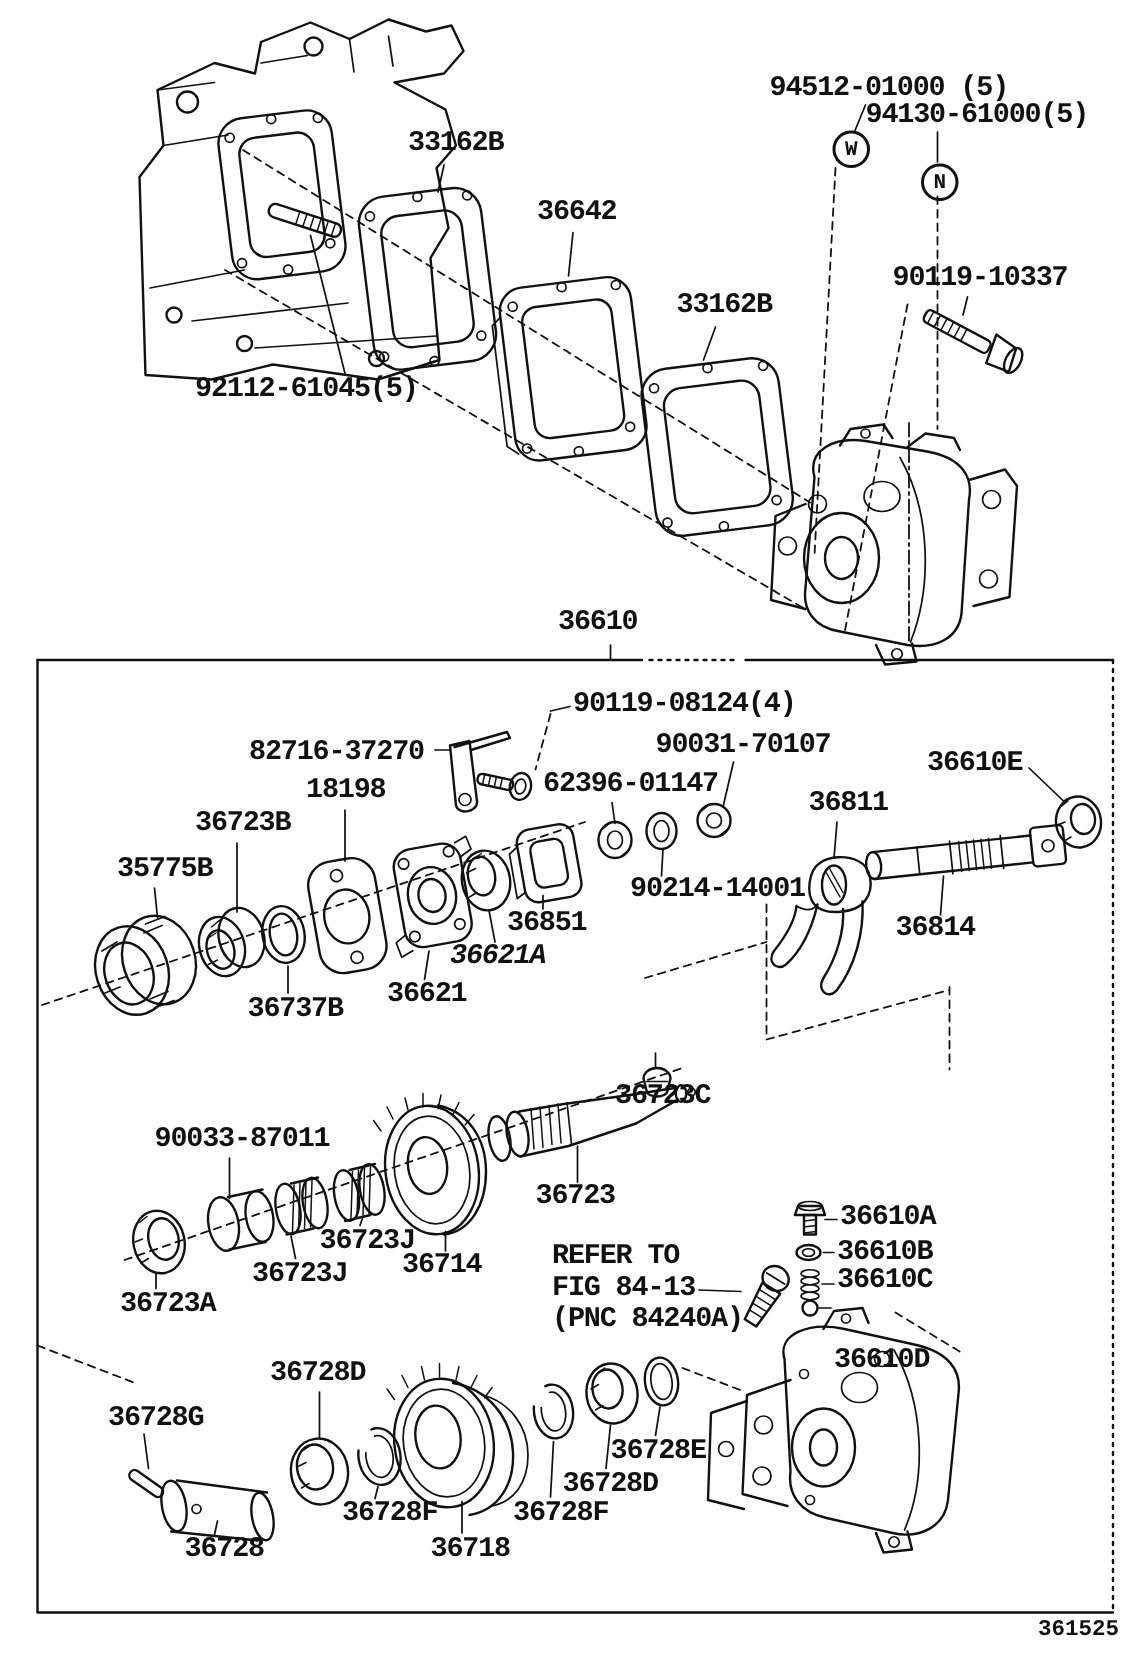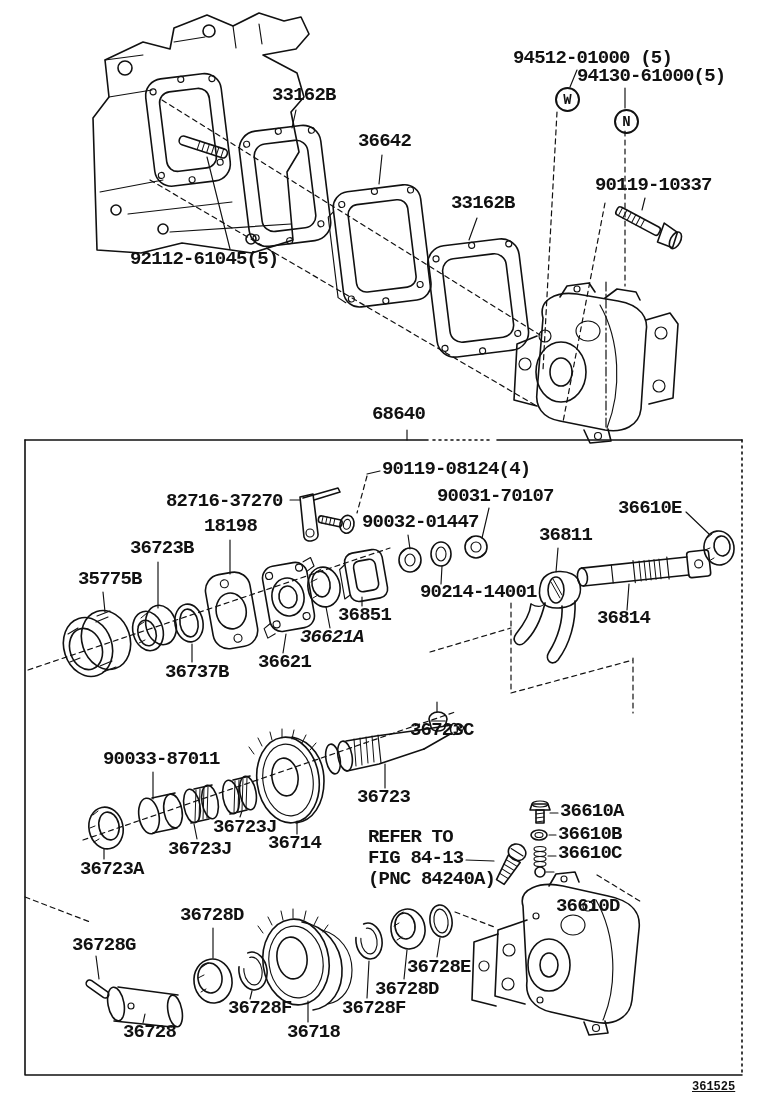--- a/index.html
+++ b/index.html
@@ -8,21 +8,21 @@
   #art{position:absolute;left:0;top:0;}
   #art *{stroke:#111;fill:none;stroke-width:1.6;stroke-linecap:round;stroke-linejoin:round;}
   #art .thin{stroke-width:1.15;}
   #art .hatch{stroke-width:1;}
   #art .dash{stroke-width:1.2;stroke-dasharray:5 4;}
   #art .dashdot{stroke-width:1.2;stroke-dasharray:9 3 2 3;}
   #art .dot{stroke-width:1.6;stroke-dasharray:2 4;}
   #labels{position:absolute;left:0;top:0;width:100%;height:100%;}
   .plabel{position:absolute;white-space:nowrap;font-weight:bold;font-size:19px;
           line-height:20px;letter-spacing:-0.8px;color:#111;}
-  .plabel.small{font-size:12px;line-height:16px;letter-spacing:0;text-decoration:underline;}
+  .plabel.small{font-size:15px;line-height:16px;letter-spacing:0;}
   .circled{position:absolute;width:21px;height:21px;border:2px solid #111;border-radius:50%;
            font-weight:bold;font-size:14px;color:#111;display:flex;align-items:center;
            justify-content:center;}
 </style>
 </head>
 <body>
 
 <div id="page">
 
 <svg id="art" width="760" height="1112" viewBox="0 0 760 1112">
@@ -396,26 +396,26 @@
 </svg>
 
 <div id="labels">
       <div class="plabel" style="left: 513px; top: 48px;">94512-01000 (5)</div>
       <div class="plabel" style="left: 577px; top: 66px;">94130-61000(5)</div>
       <div class="plabel" style="left: 272px; top: 85px;">33162B</div>
       <div class="plabel" style="left: 358px; top: 131px;">36642</div>
       <div class="plabel" style="left: 451px; top: 193px;">33162B</div>
       <div class="plabel" style="left: 595px; top: 175px;">90119-10337</div>
       <div class="plabel" style="left: 130px; top: 249px;">92112-61045(5)</div>
-      <div class="plabel" style="left: 372px; top: 404px;">68640</div>
+      <div class="plabel" style="left: 372px; top: 404px;">36610</div>
       <div class="plabel" style="left: 382px; top: 459px;">90119-08124(4)</div>
       <div class="plabel" style="left: 166px; top: 491px;">82716-37270</div>
       <div class="plabel" style="left: 437px; top: 486px;">90031-70107</div>
       <div class="plabel" style="left: 618px; top: 498px;">36610E</div>
-      <div class="plabel" style="left: 362px; top: 512px;">90032-01447</div>
+      <div class="plabel" style="left: 362px; top: 512px;">62396-01147</div>
       <div class="plabel" style="left: 539px; top: 525px;">36811</div>
       <div class="plabel" style="left: 204px; top: 516px;">18198</div>
       <div class="plabel" style="left: 130px; top: 538px; text-align: center;">36723B</div>
       <div class="plabel" style="left: 78px; top: 569px;">35775B</div>
       <div class="plabel" style="left: 388px; top: 582px; padding-left: 32px;">90214-14001</div>
       <div class="plabel" style="left: 597px; top: 608px;">36814</div>
       <div class="plabel" style="left: 338px; top: 605px;">36851</div>
       <div class="plabel" style="left: 300px; top: 627px; font-style: italic;">36621A</div>
       <div class="plabel" style="left: 258px; top: 652px;">36621</div>
       <div class="plabel" style="left: 165px; top: 662px;">36737B</div>

